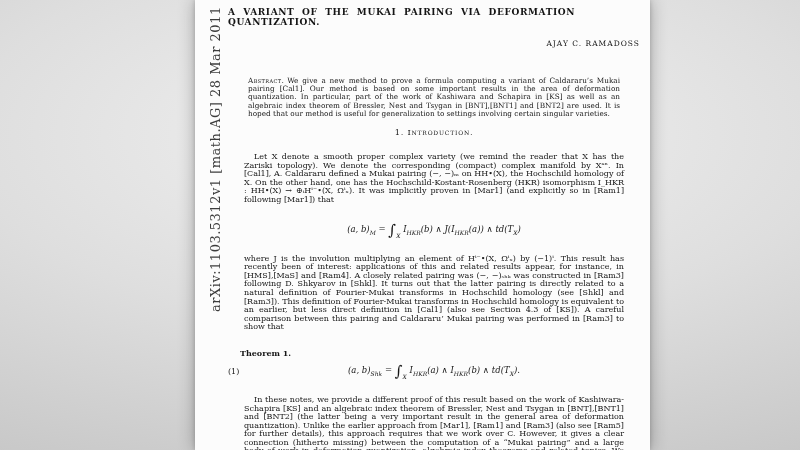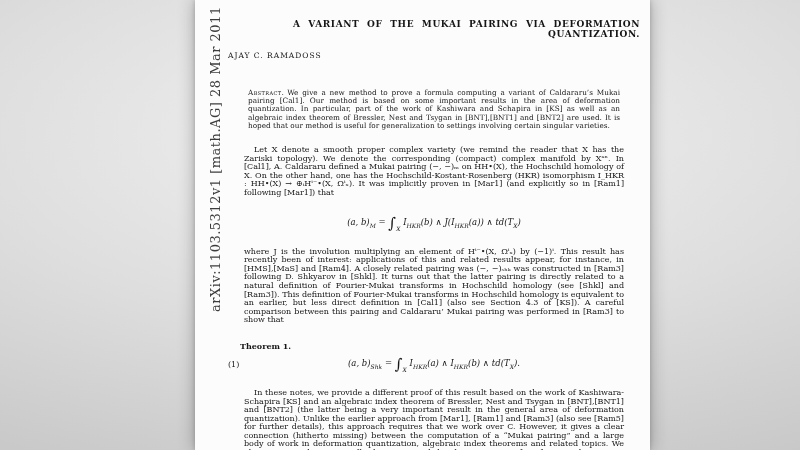--- a/index.html
+++ b/index.html
@@ -17,25 +17,25 @@
     box-shadow:0 0 16px rgba(0,0,0,0.30), 0 0 4px rgba(0,0,0,0.18);
   }
   .arxiv-stamp {
     position:absolute; left:13px; top:312px; width:252px; height:15px;
     transform-origin:0 0; transform:rotate(-90deg);
     font-size:13px; color:#3c3c3c; letter-spacing:0.5px; text-align:center;
     white-space:nowrap;
   }
   .content { padding:3px 10px 0 33px; color:#151515; }
   .title {
-    margin:16px 0 12px 0; text-align:right;
+    margin:4px 0 12px 0; text-align:left;
     font-size:9px; font-weight:bold; letter-spacing:0.6px; word-spacing:4px;
   }
   .author {
-    text-align:left; font-size:7.5px; letter-spacing:1px; margin-bottom:29px;
+    text-align:right; font-size:7.5px; letter-spacing:1px; margin-bottom:29px;
   }
   .abstract {
     margin:0 20px 9px 20px; font-size:7.3px; line-height:8.2px; text-align:justify;
   }
   .abs-label { font-variant:small-caps; letter-spacing:0.4px; margin-right:3px; }
   .section-heading {
     text-align:center; font-variant:small-caps; letter-spacing:0.8px;
     font-size:8.2px; margin:6px 0 7px 0;
   }
   .para { margin:16px; font-size:8px; line-height:8.6px; text-align:justify; }
@@ -61,20 +61,21 @@
     <div class="content">
 
       <h1 class="title">A VARIANT OF THE MUKAI PAIRING VIA DEFORMATION QUANTIZATION.</h1>
 
       <div class="author">AJAY C. RAMADOSS</div>
 
       <p class="abstract">
         <span class="abs-label">Abstract.</span><span>We give a new method to prove a formula computing a variant of Caldararu’s Mukai pairing [Cal1]. Our method is based on some important results in the area of deformation quantization. In particular, part of the work of Kashiwara and Schapira in [KS] as well as an algebraic index theorem of Bressler, Nest and Tsygan in [BNT],[BNT1] and [BNT2] are used. It is hoped that our method is useful for generalization to settings involving certain singular varieties.</span>
       </p>
 
+      <div class="section-heading">1. Introduction.</div>
 
       <p class="para indent">Let X denote a smooth proper complex variety (we remind the reader that X has the Zariski topology). We denote the corresponding (compact) complex manifold by Xᵃⁿ. In [Cal1], A. Caldararu defined a Mukai pairing (−, −)ₘ on HH•(X), the Hochschild homology of X. On the other hand, one has the Hochschild-Kostant-Rosenberg (HKR) isomorphism I_HKR : HH•(X) → ⊕ᵢHⁱ⁻•(X, Ωⁱₓ). It was implicitly proven in [Mar1] (and explicitly so in [Ram1] following [Mar1]) that</p>
 
       <div class="equation">
         <span>(a, b)</span><sub>M</sub><span> = </span><span class="integral">∫</span><sub class="int-sub">X</sub> <span>I</span><sub>HKR</sub><span>(b) ∧ J(I</span><sub>HKR</sub><span>(a)) ∧ td(T</span><sub>X</sub><span>)</span>
       </div>
 
       <p class="para">where J is the involution multiplying an element of Hⁱ⁻•(X, Ωⁱₓ) by (−1)ⁱ. This result has recently been of interest: applications of this and related results appear, for instance, in [HMS],[MaS] and [Ram4]. A closely related pairing was (−, −)ₛₕₖ was constructed in [Ram3] following D. Shkyarov in [Shkl]. It turns out that the latter pairing is directly related to a natural definition of Fourier-Mukai transforms in Hochschild homology (see [Shkl] and [Ram3]). This definition of Fourier-Mukai transforms in Hochschild homology is equivalent to an earlier, but less direct definition in [Cal1] (also see Section 4.3 of [KS]). A careful comparison between this pairing and Caldararu’ Mukai pairing was performed in [Ram3] to show that</p>
 
       <div class="theorem-label">Theorem 1.</div>

